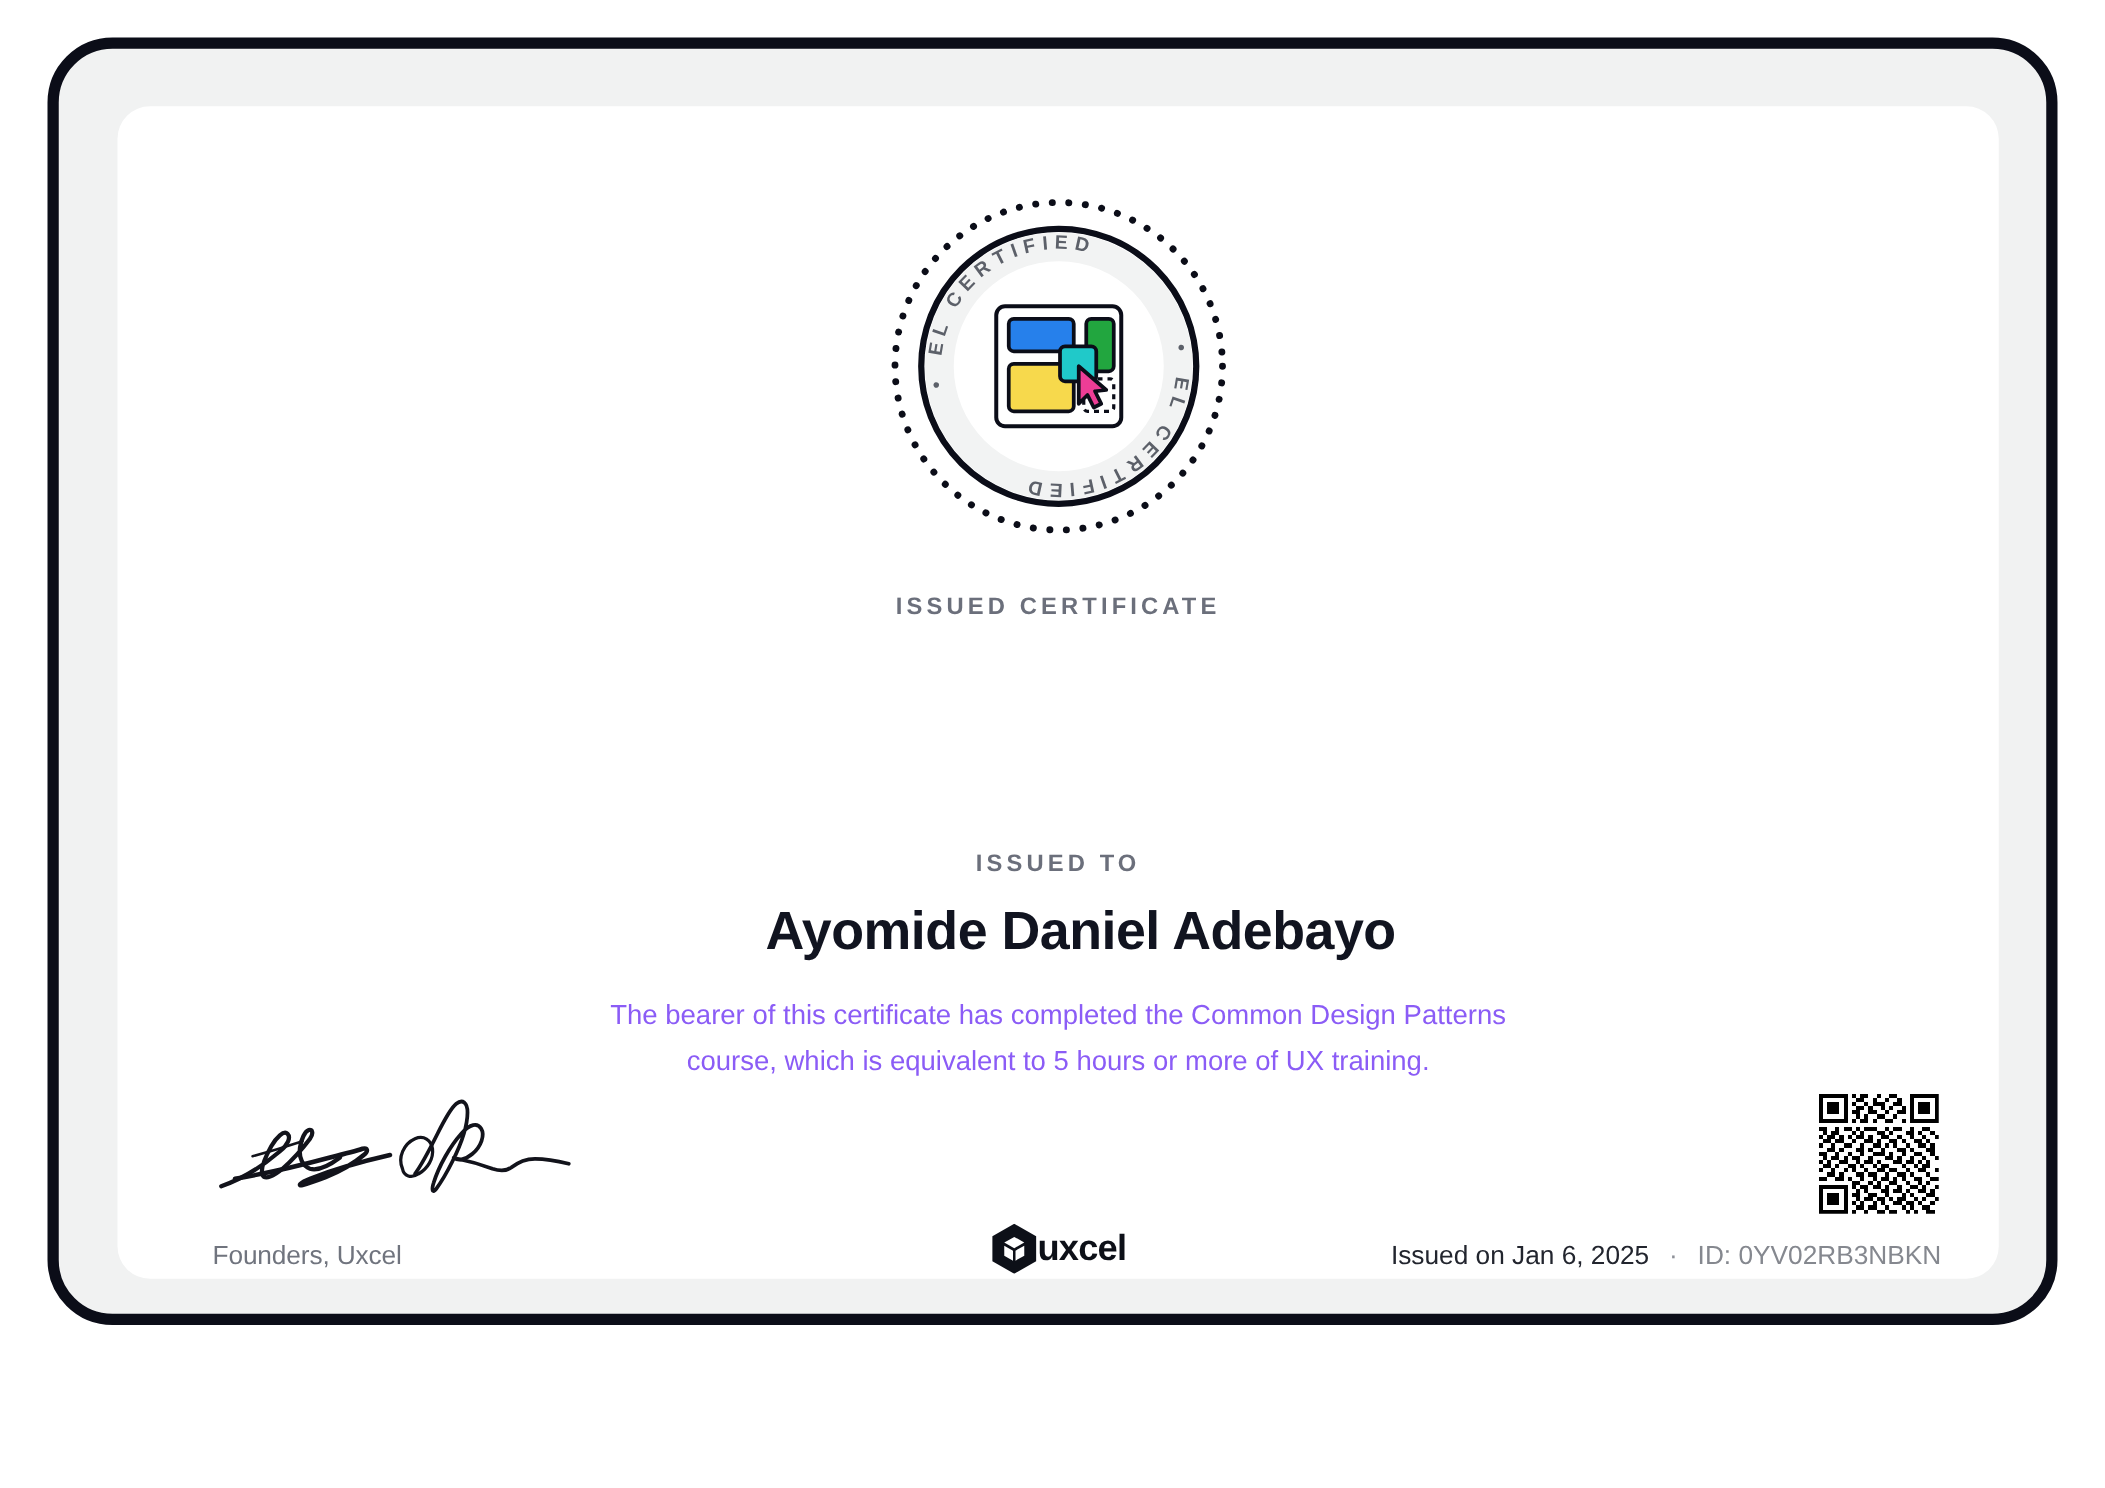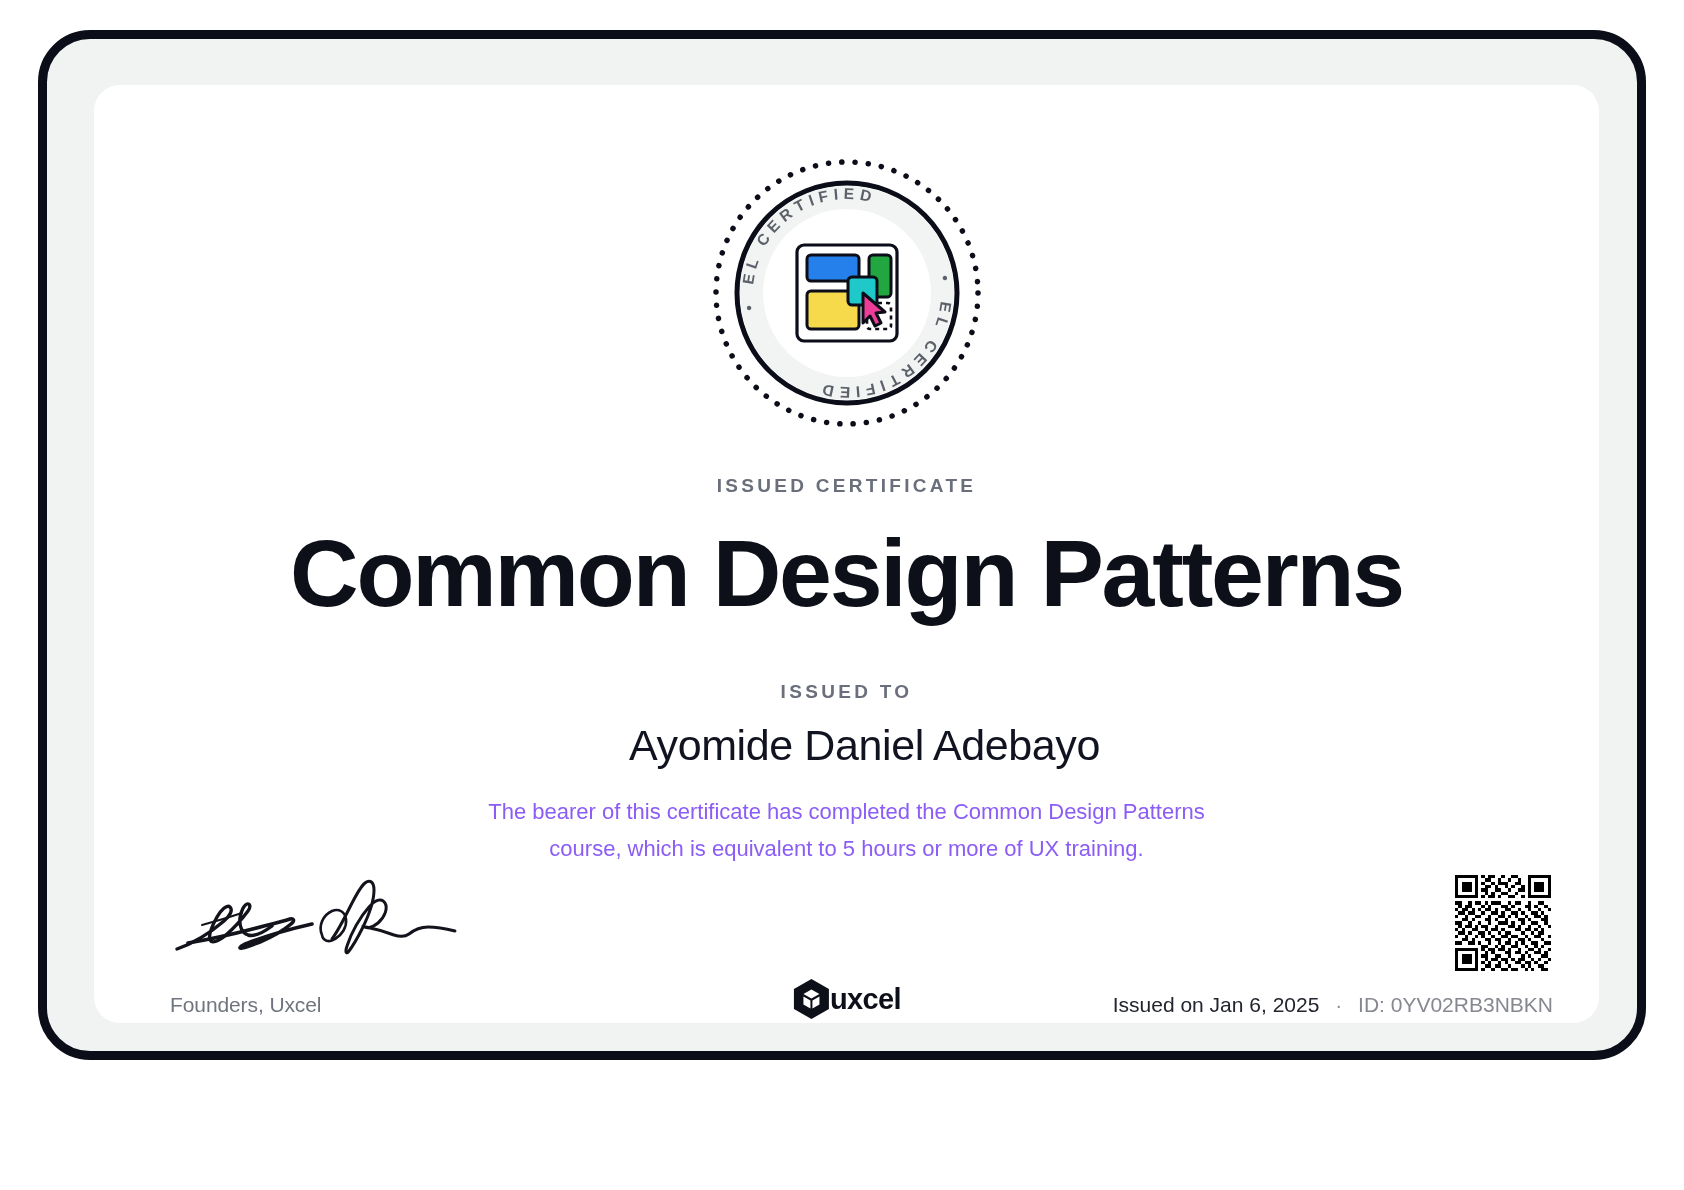--- a/index.html
+++ b/index.html
@@ -76,21 +76,21 @@
   }
 
   .recipient-name {
     position: absolute;
     left: 0; right: 0;
     top: 634px;
     text-align: center;
     color: #111420;
     font-size: 43px;
     line-height: 52px;
-    font-weight: normal;
+    font-weight: bold;
     letter-spacing: -0.4px;
     padding-left: 36px;
   }
 
   .description {
     position: absolute;
     left: 50%;
     transform: translateX(-50%);
     top: 708px;
     width: 780px;
@@ -199,21 +199,20 @@
           <rect x="72" y="10" width="22" height="42" rx="4" fill="#22a63f" stroke="#0b0d18" stroke-width="3"></rect>
           <rect x="70" y="58" width="24" height="26" rx="3" fill="none" stroke="#0b0d18" stroke-width="2.6" stroke-dasharray="4 4"></rect>
           <rect x="51" y="32" width="29" height="28" rx="4" fill="#20c9c9" stroke="#0b0d18" stroke-width="3"></rect>
           <path d="M 66,48 L 66,78 L 73,71 L 78,81 L 84,78 L 79,68 L 88,67 Z" fill="#ee3d96" stroke="#0b0d18" stroke-width="3" stroke-linejoin="round"></path>
         </g>
       </svg>
     </div>
 
     <div class="kicker kicker-course">ISSUED CERTIFICATE</div>
 
-    <div class="course-title">Common Design Patterns</div>
 
     <div class="kicker kicker-issued">ISSUED TO</div>
 
     <div class="recipient-name">Ayomide Daniel Adebayo</div>
 
     <div class="description">The bearer of this certificate has completed the Common Design Patterns course, which is equivalent to 5 hours or more of UX training.</div>
 
     <div class="signatures">
       <svg viewBox="0 0 290 90" xmlns="http://www.w3.org/2000/svg" fill="none" stroke="#12131b" stroke-linecap="round" stroke-linejoin="round">
         <g>

